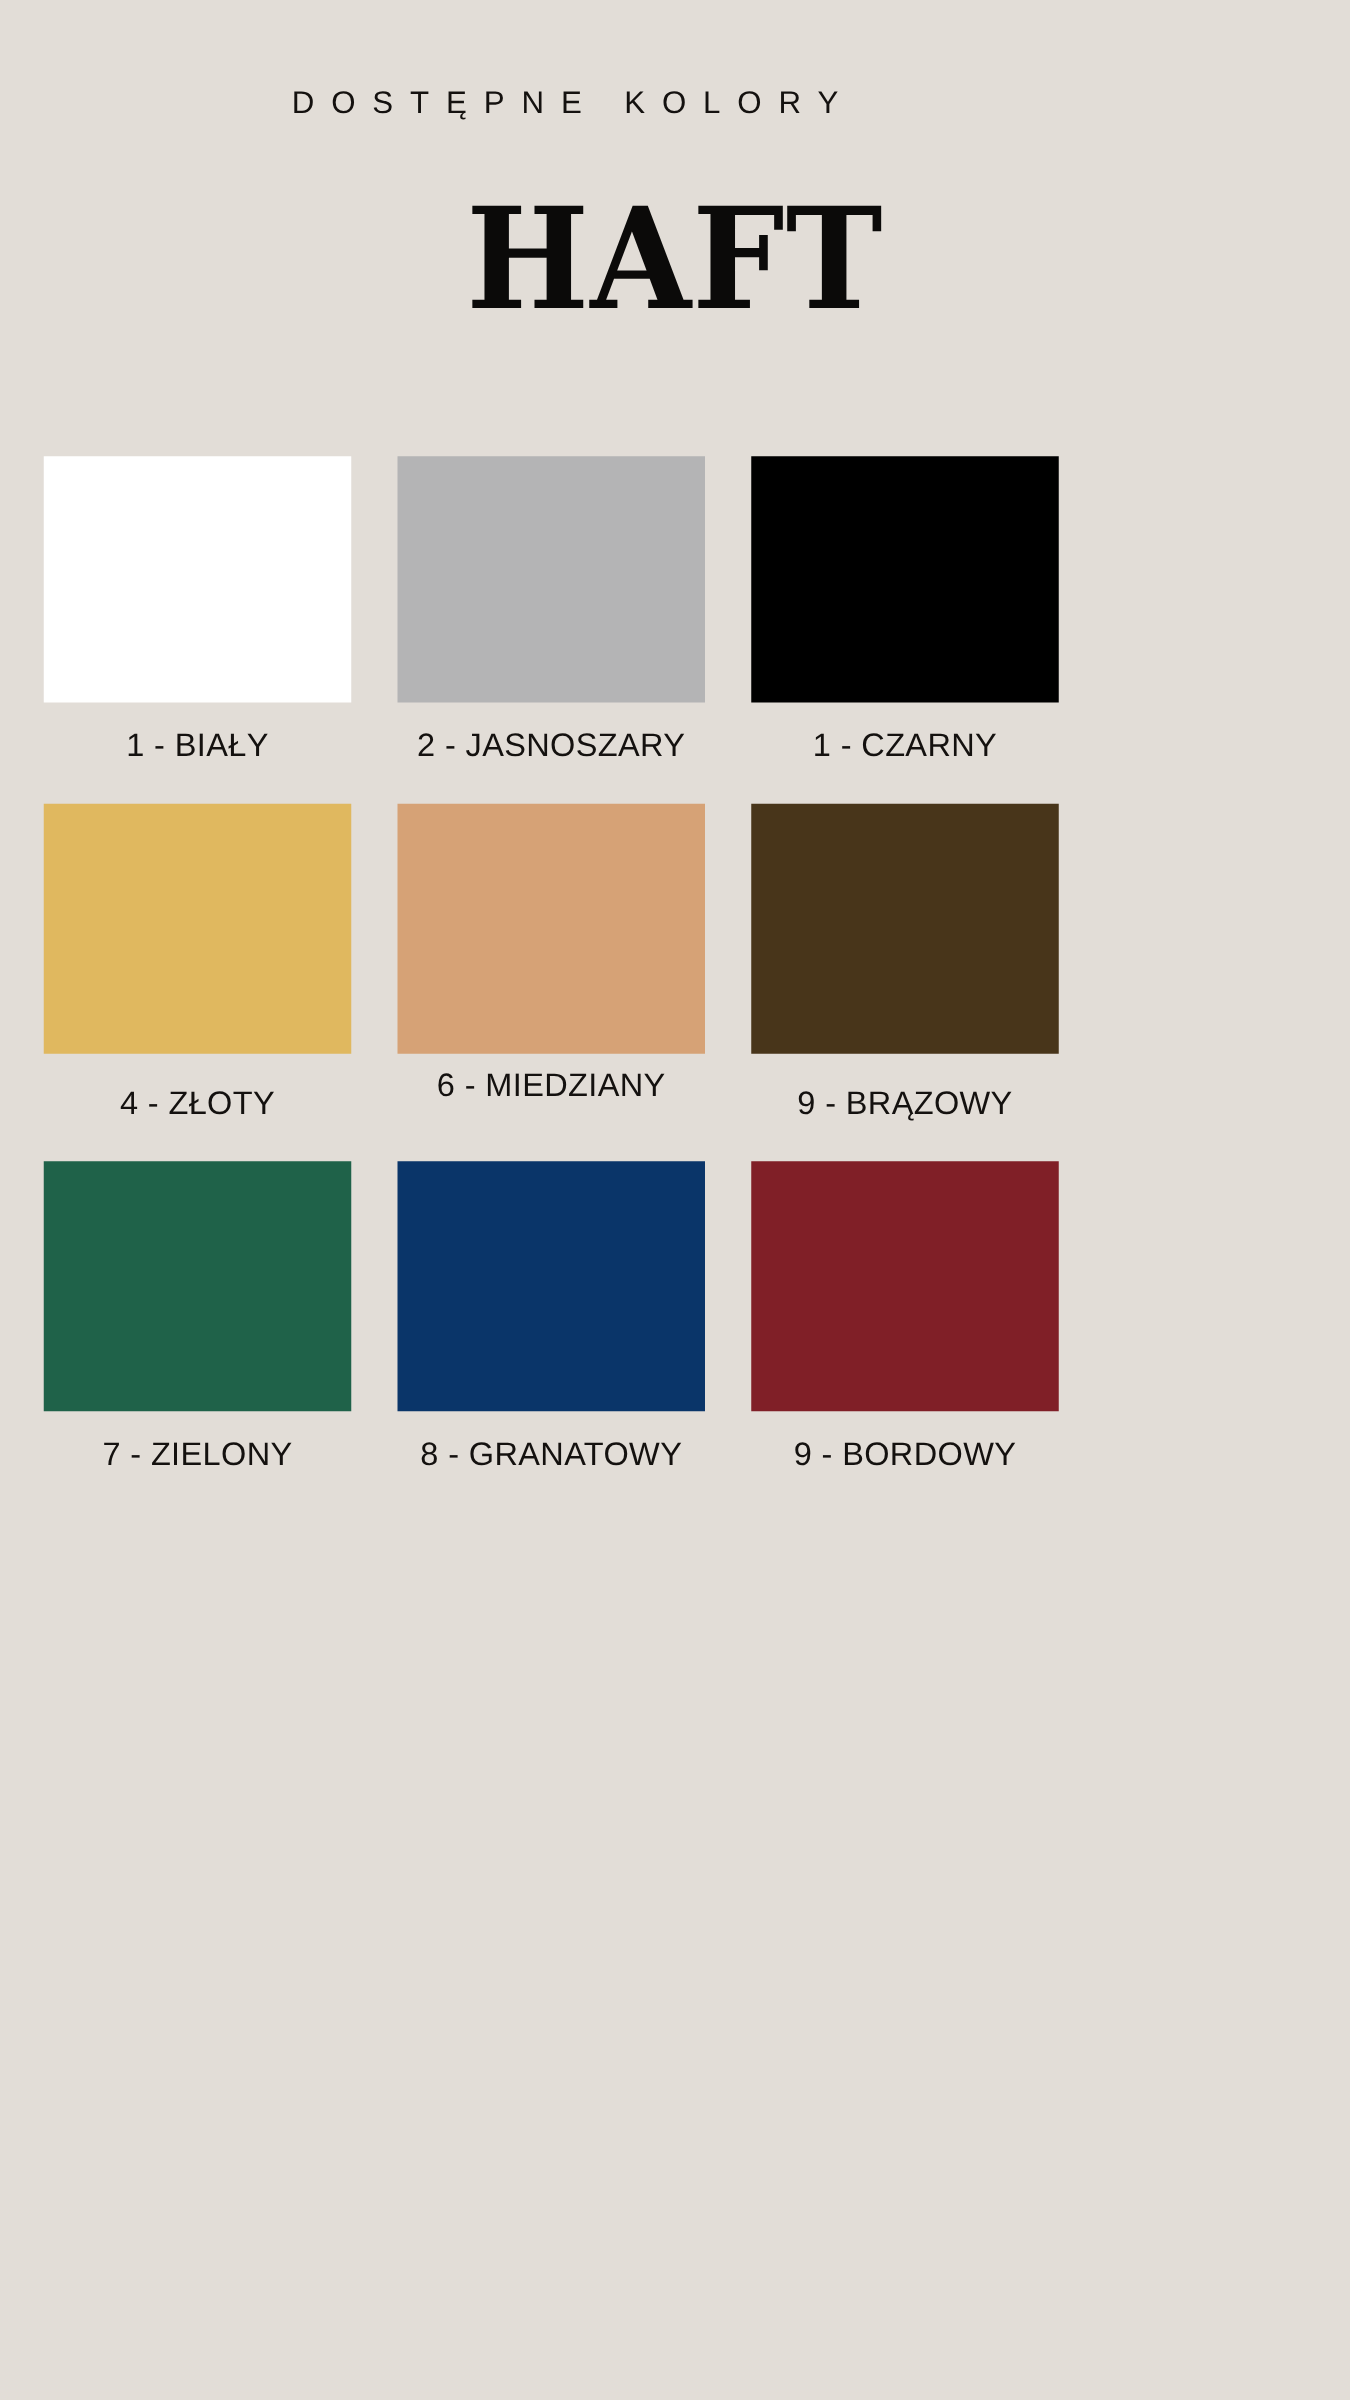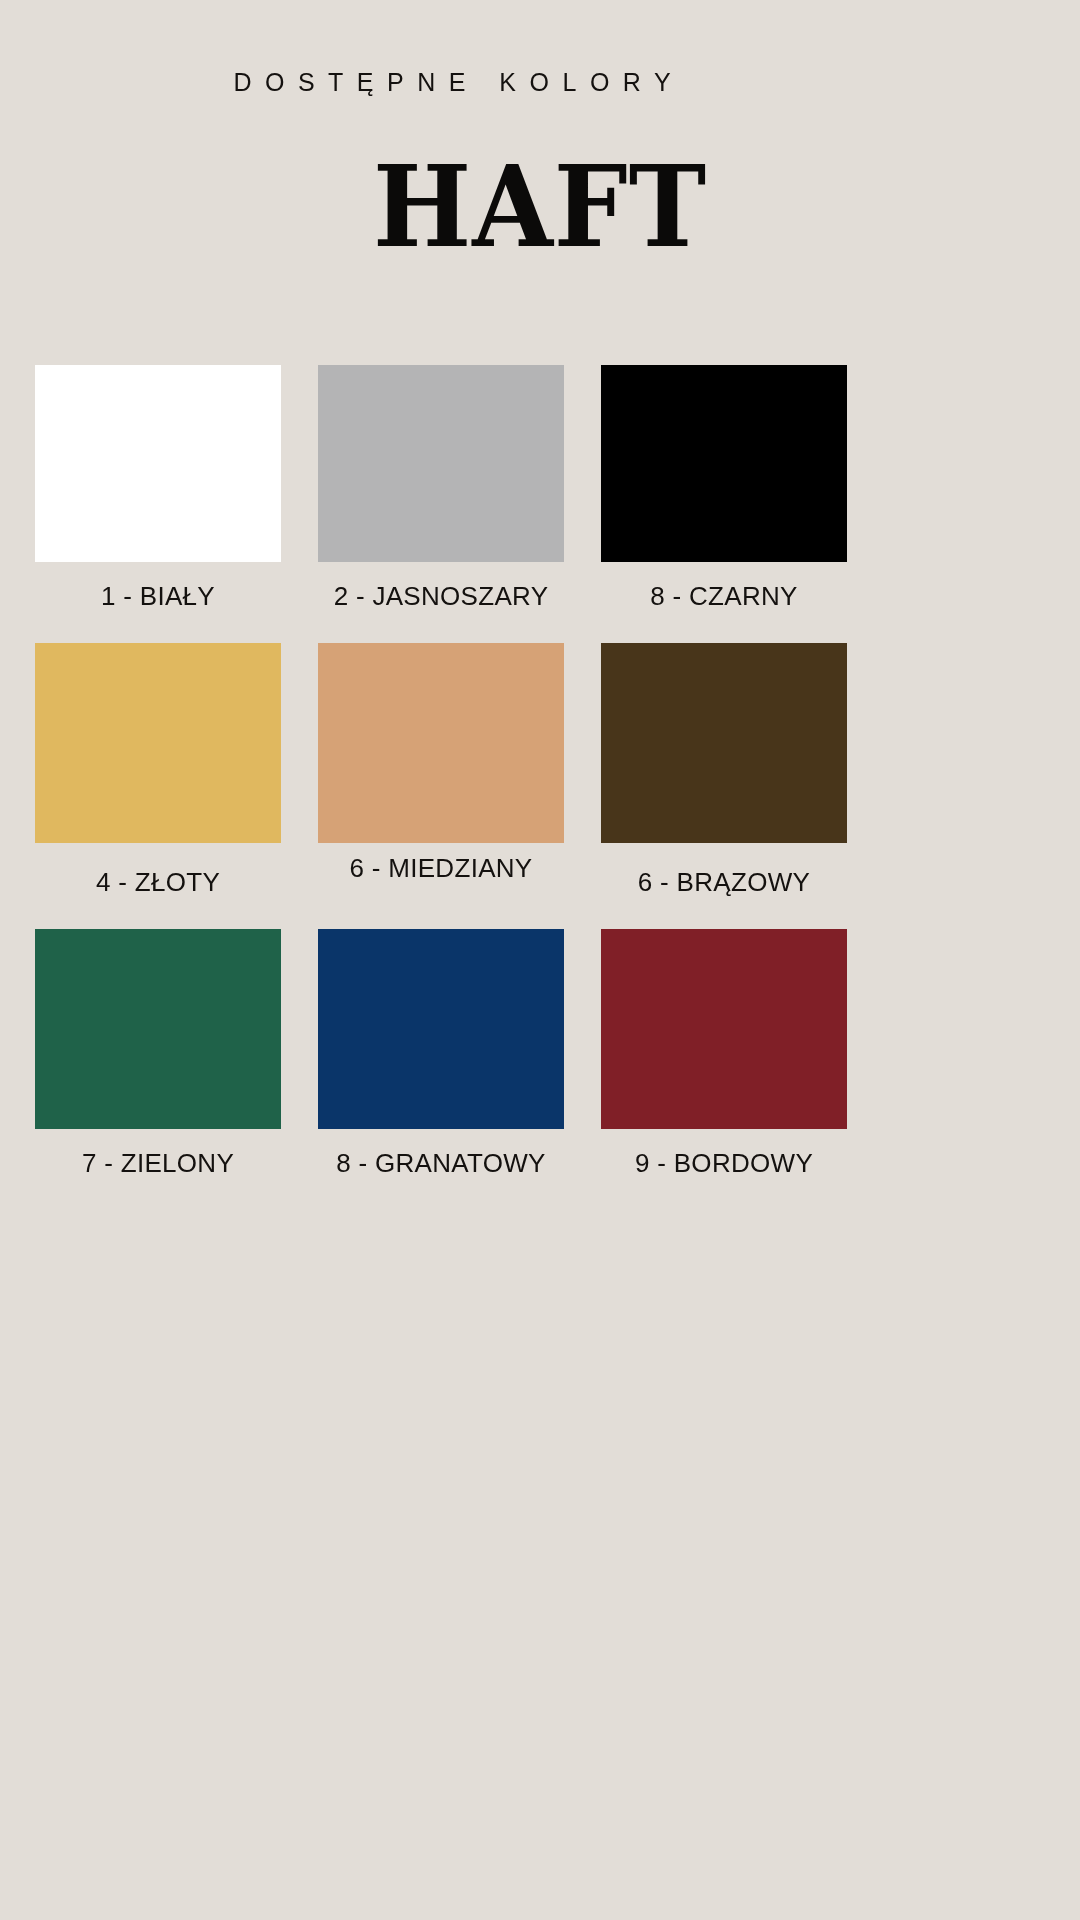--- a/index.html
+++ b/index.html
@@ -110,36 +110,36 @@
       <div class="cell">
         <div class="swatch" style="background-color: rgb(255, 255, 255);"></div>
         <div class="cell-label">1 - BIAŁY</div>
       </div>
       <div class="cell">
         <div class="swatch" style="background-color: rgb(180, 180, 181);"></div>
         <div class="cell-label">2 - JASNOSZARY</div>
       </div>
       <div class="cell">
         <div class="swatch" style="background-color: rgb(0, 0, 0);"></div>
-        <div class="cell-label">8 - CZARNY</div>
+        <div class="cell-label">1 - CZARNY</div>
       </div>
     </div>
 
     <div class="row row-2">
       <div class="cell">
         <div class="swatch swatch-tall" style="background-color: rgb(224, 184, 95);"></div>
         <div class="cell-label label-low">4 - ZŁOTY</div>
       </div>
       <div class="cell">
         <div class="swatch swatch-tall" style="background-color: rgb(214, 162, 118);"></div>
         <div class="cell-label label-high">6 - MIEDZIANY</div>
       </div>
       <div class="cell">
         <div class="swatch swatch-tall" style="background-color: rgb(72, 53, 26);"></div>
-        <div class="cell-label label-low">6 - BRĄZOWY</div>
+        <div class="cell-label label-low">9 - BRĄZOWY</div>
       </div>
     </div>
 
     <div class="row row-3">
       <div class="cell">
         <div class="swatch swatch-tall" style="background-color: rgb(31, 98, 73);"></div>
         <div class="cell-label">7 - ZIELONY</div>
       </div>
       <div class="cell">
         <div class="swatch swatch-tall" style="background-color: rgb(10, 53, 105);"></div>

